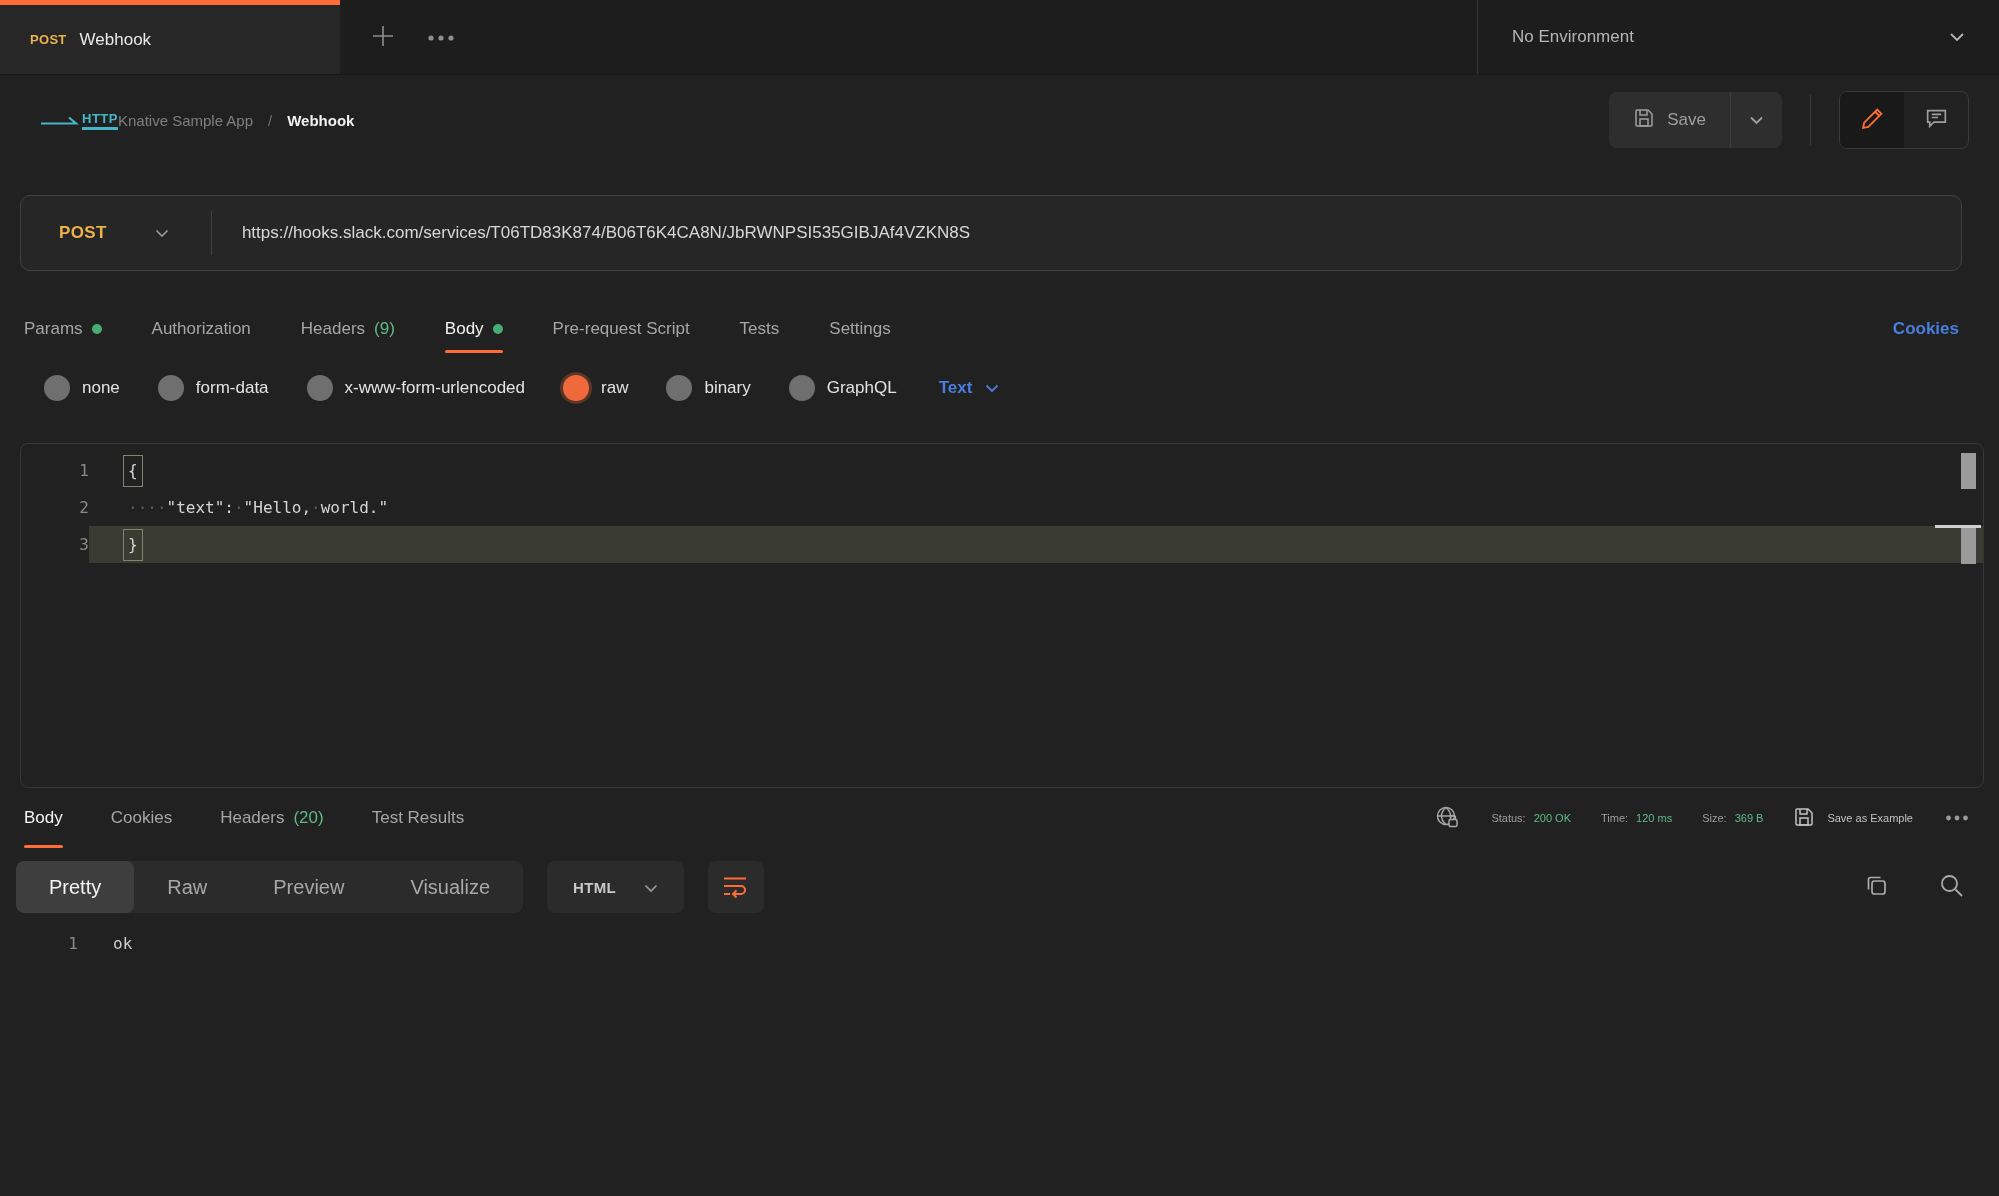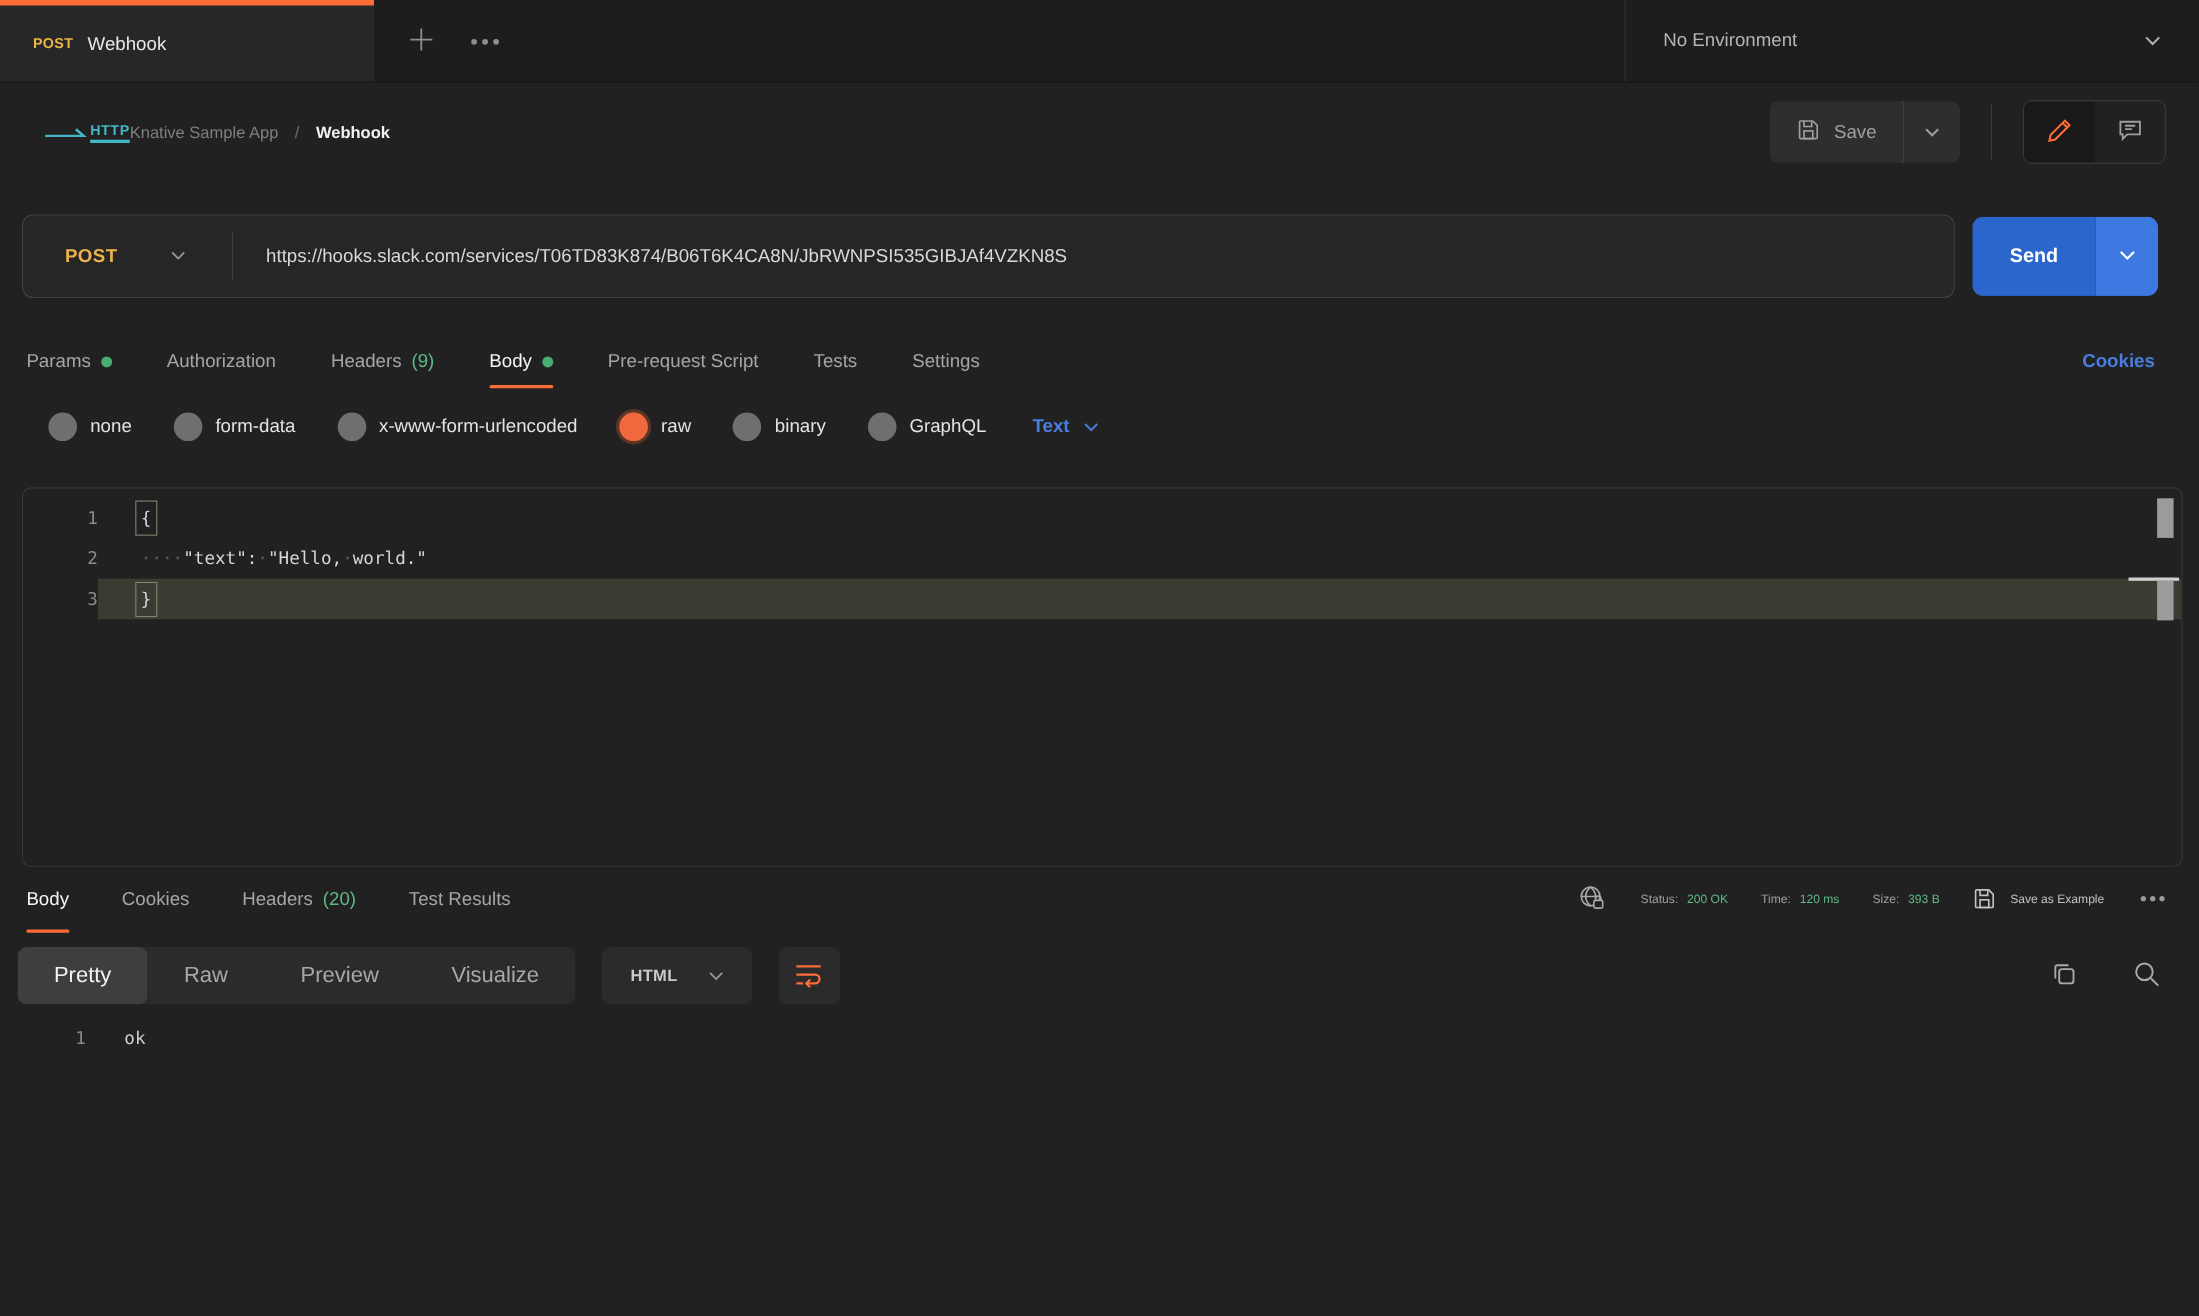--- a/index.html
+++ b/index.html
@@ -179,28 +179,20 @@
     <div class="url-box">
       <div class="method-select">
         <span class="method-label">POST</span>
         <span><svg width="14" height="9" viewBox="0 0 14 9">
               <path d="M1.5 1.5L7 7l5.5-5.5" fill="none" stroke="#9a9a9a" stroke-width="1.6"></path>
             </svg></span>
       </div>
       <div class="url-divider"></div>
       <div class="url-text">https://hooks.slack.com/services/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</div>
     </div>
-    <div class="send-group">
-      <button class="send-btn">Send</button>
-      <button class="send-caret">
-        <span><svg width="16" height="10" viewBox="0 0 16 10">
-              <path d="M2 2l6 6 6-6" fill="none" stroke="#fff" stroke-width="2"></path>
-            </svg></span>
-      </button>
-    </div>
   </div>
 
   <nav class="req-tabs">
     <div class="rtab">
       <span>Params</span>
       <span class="dot"></span>
     </div>
     <div class="rtab">
       <span>Authorization</span>
     </div>
@@ -315,21 +307,21 @@
         <span class="mpair">
           <span>Status:</span>
           <span class="green">200 OK</span>
         </span>
         <span class="mpair">
           <span>Time:</span>
           <span class="green">120 ms</span>
         </span>
         <span class="mpair">
           <span>Size:</span>
-          <span class="green">393 B</span>
+          <span class="green">369 B</span>
         </span>
         <span class="sae">
           <span><svg width="22" height="22" viewBox="0 0 22 22" fill="none" stroke="#c2c2c2" stroke-width="1.5">
                 <path d="M4 3h11l4 4v11a1 1 0 0 1-1 1H4a1 1 0 0 1-1-1V4a1 1 0 0 1 1-1z"></path>
                 <path d="M7 3v5h7V3"></path>
                 <rect x="7" y="12" width="8" height="7"></rect>
               </svg></span>
           <span>Save as Example</span>
         </span>
         <span class="resp-more">

